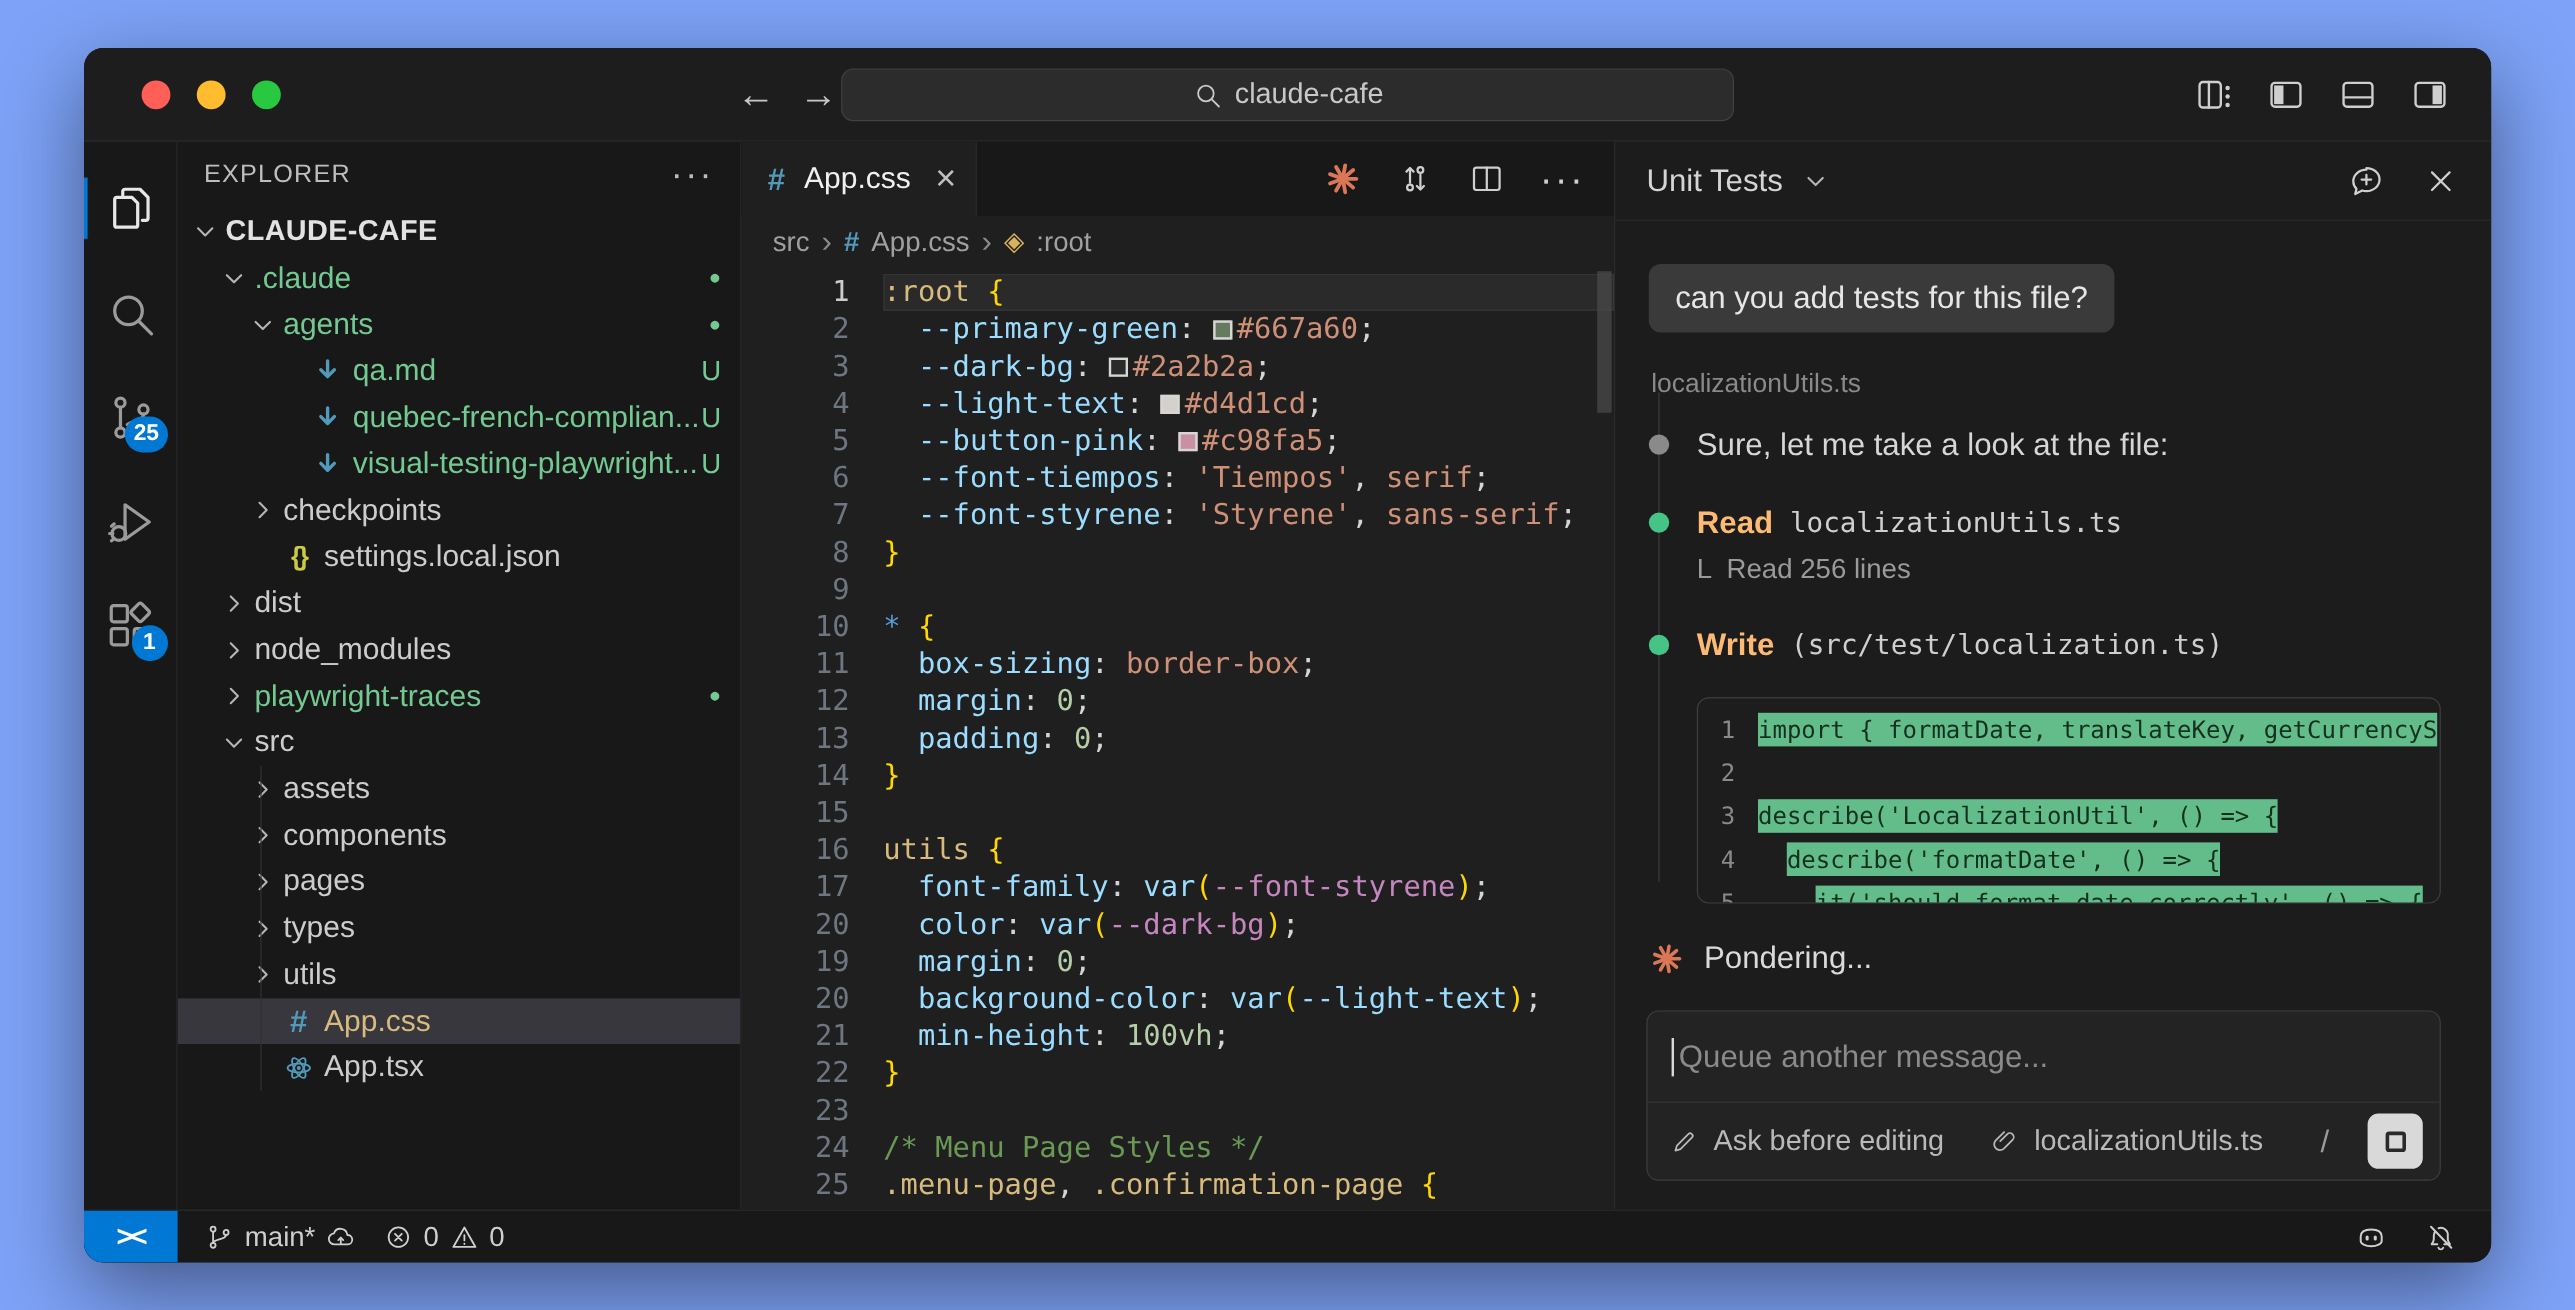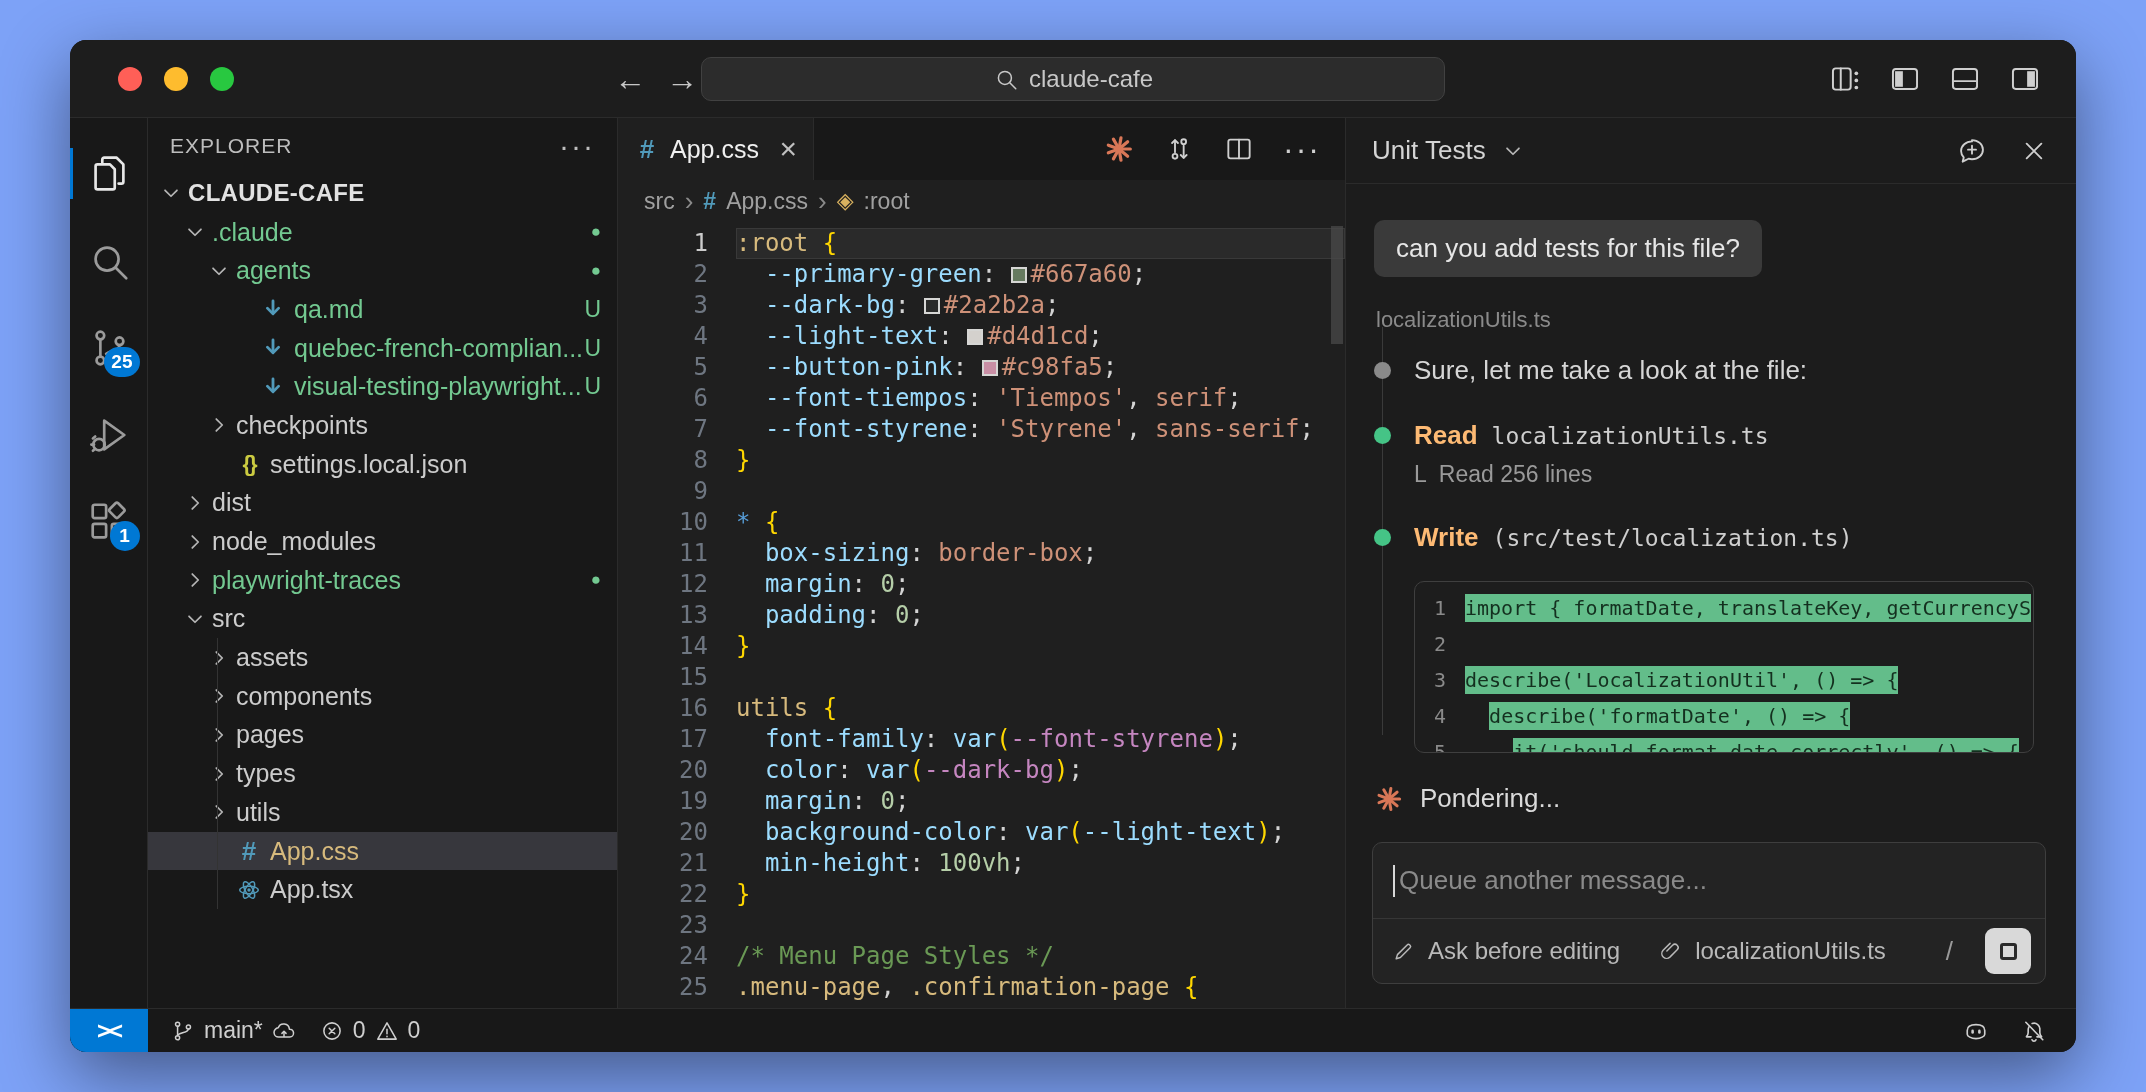--- a/index.html
+++ b/index.html
@@ -91,21 +91,21 @@
   .smono { font-family:"DejaVu Sans Mono",monospace; font-size:23px; color:#cfcfcf; }
   .sdetail { margin-top:10px; font-size:23px; color:#9a9a9a; display:flex; gap:12px; }
   .diffblock { position:relative; margin:-6px 14px 30px 40px; border:1px solid #3f3f3f; border-radius:10px; background:#1d1d1d;
     font-family:"DejaVu Sans Mono",monospace; font-size:20px; line-height:36px; height:172px; overflow:hidden; padding-top:8px; }
   .dl { display:flex; white-space:pre; }
   .dn { width:50px; flex:0 0 50px; text-align:center; color:#8a8a8a; }
   .dt { flex:1; overflow:hidden; white-space:pre; }
   .added { background:#63bd8a; color:#14301f; padding:2px 0; }
   .pondering { display:flex; align-items:center; gap:16px; margin-top:6px; font-size:26px; color:#dadada; }
   .pondering .ic { width:30px; height:30px; color:#d97757; }
-  .inputbox { margin:0 30px 24px 26px; border:1px solid #3e3e3e; border-radius:10px; background:#232323; flex:0 0 auto; }
+  .inputbox { margin:0 42px 24px 26px; border:1px solid #3e3e3e; border-radius:10px; background:#232323; flex:0 0 auto; }
   .inputrow { padding:20px 20px; font-size:26px; color:#8a8a8a; display:flex; align-items:center; border-bottom:1px solid #363636; height:76px; }
   .caret { display:inline-block; width:2px; height:32px; background:#d8d8d8; margin-right:4px; }
   .ctrlrow { height:64px; display:flex; align-items:center; padding:0 14px 0 18px; gap:12px; color:#b9b9b9; font-size:24px; }
   .ctrlrow .ic { width:25px; height:25px; }
   .ctrl-gap { width:14px; }
   .slash { margin-left:auto; color:#9a9a9a; font-size:26px; margin-right:20px; }
   .stopbtn { width:46px; height:46px; background:#d9d9d9; border-radius:9px; display:flex; align-items:center; justify-content:center; }
   .stopbtn span { width:17px; height:17px; border:3px solid #2a2a2a; border-radius:3px; }
   
   .statusbar { height:44px; background:#181818; border-top:1px solid #2b2b2b; display:flex; align-items:center; color:#cfcfcf; font-size:23px; flex:0 0 auto; }

